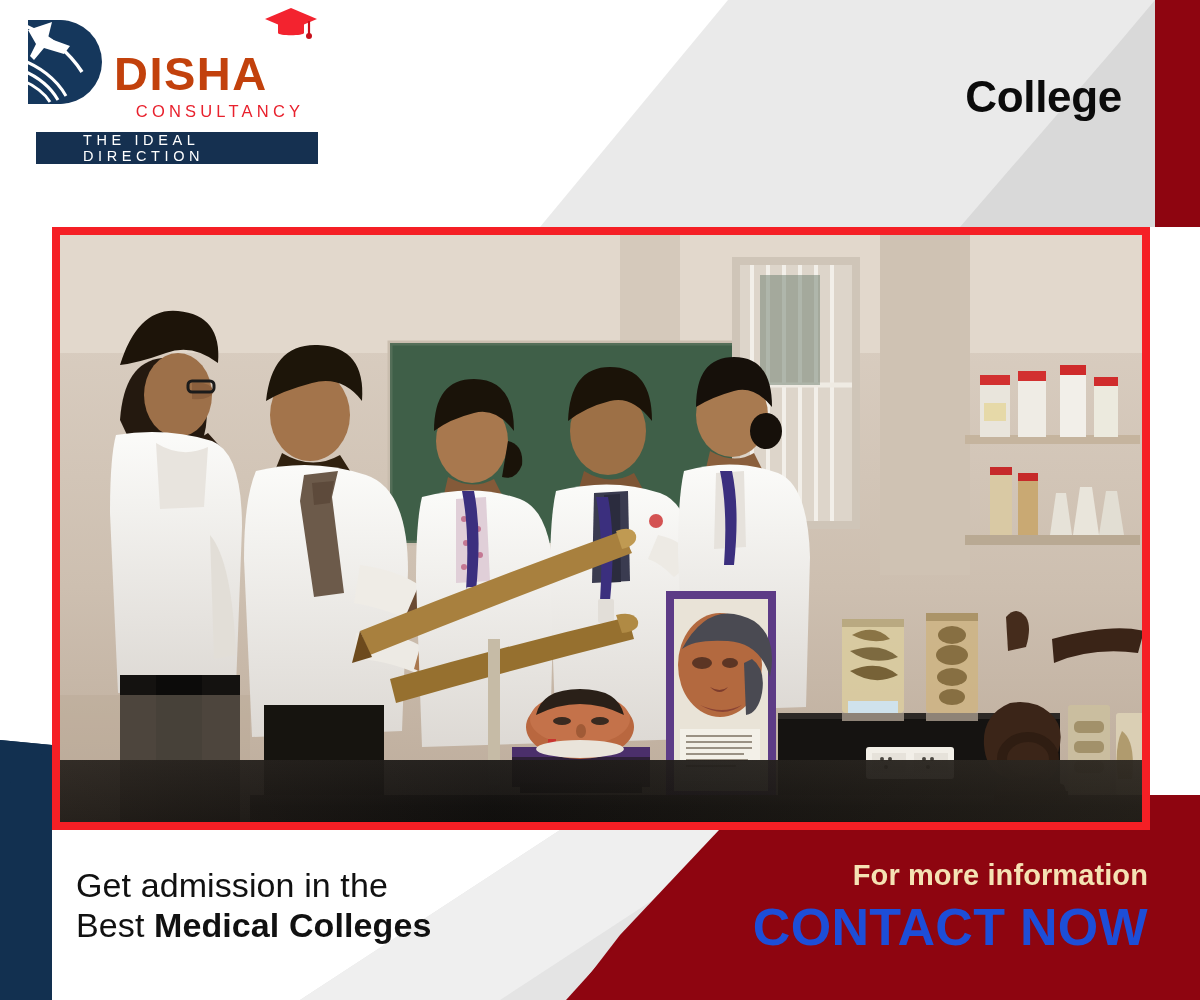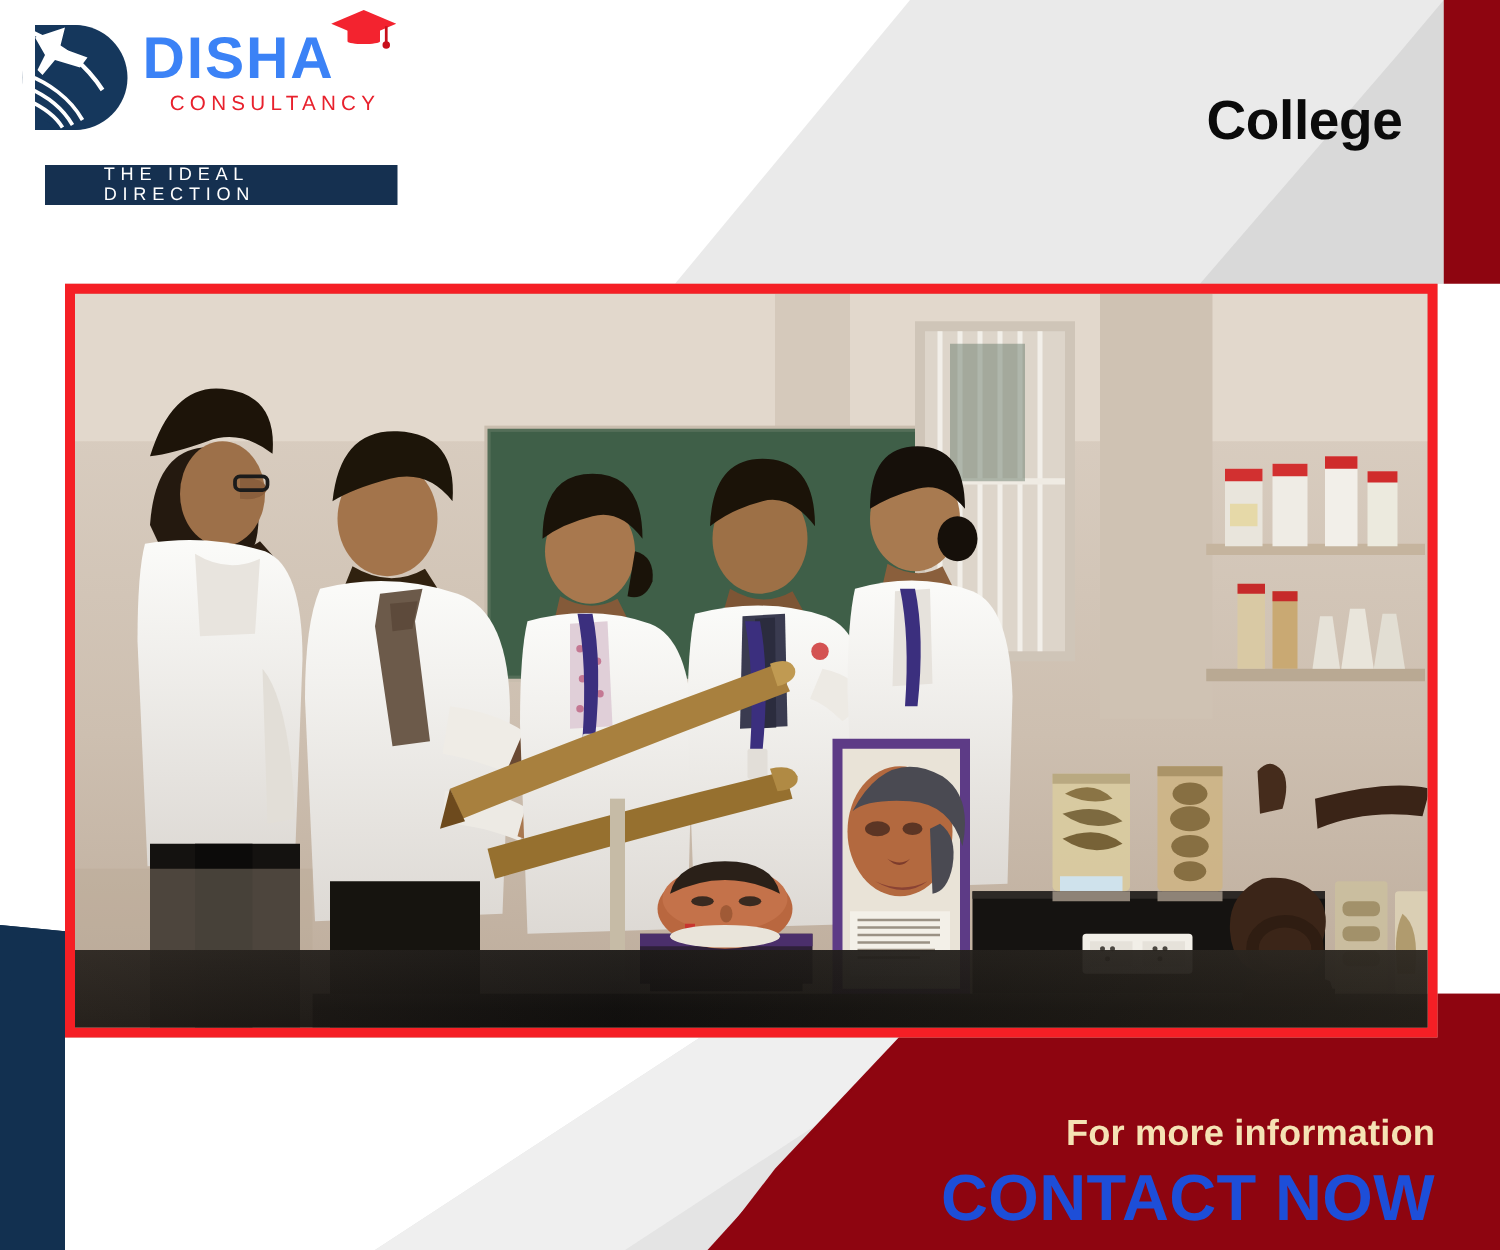--- a/index.html
+++ b/index.html
@@ -30,22 +30,23 @@
     width:300px; height:146px;
   }
   .logo-top { position:relative; height:110px; }
   .logo-mark {
     position:absolute; left:0; top:2px;
     width:88px; height:92px;
   }
   .logo-words { position:absolute; left:96px; top:8px; width:210px; }
   .logo-disha {
     font-size:47px; font-weight:bold; letter-spacing:1.5px;
-    color:#3b82f6; line-height:1; display:block;
-    font-family:"Liberation Sans", sans-serif;
+    color:#c2410c; line-height:1; display:block;
+    font-family:"Liberation Sans", sans-serif;
+    margin-top:28px;
   }
   .logo-cap {
     position:absolute; right:6px; top:-16px; width:54px; height:34px;
   }
   .logo-consult {
     display:block; margin-top:5px;
     font-size:16.5px; font-weight:normal; letter-spacing:4.2px;
     color:#e8212d; text-align:center; padding-left:2px;
     font-family:"Liberation Sans", sans-serif;
   }
@@ -90,21 +91,21 @@
 
   
   .bottom-left-text {
     position:absolute; left:76px; top:866px;
     line-height:1.17;
   }
   .bl-line { display:block; font-size:34px; color:#111111; letter-spacing:0.1px; }
   .bl-line .bold { font-weight:bold; }
 
   .cta {
-    position:absolute; right:52px; top:892px;
+    position:absolute; right:52px; top:860px;
     text-align:right; width:560px;
   }
   .cta-small {
     display:block; font-size:29px; font-weight:bold;
     color:#f5e2b4; letter-spacing:0.1px; line-height:1.1;
   }
   .cta-big {
     display:block; font-size:52px; font-weight:bold;
     color:#1d4ed8; letter-spacing:0.3px; line-height:1.12;
     margin-top:6px;
@@ -419,19 +420,23 @@
 
       <rect x="190" y="594" width="892" height="0" fill="none"></rect>
       <rect x="0" y="460" width="190" height="127" fill="#b6a693" opacity="0.35"></rect>
       <rect x="190" y="594" width="892" height="0"></rect>
     </svg>
   </div>
 
   <div style="position:absolute;left:60px;top:760px;width:1082px;height:62px;background:linear-gradient(180deg,#1b1917,#0c0b0a);opacity:0.95;"></div>
   <div style="position:absolute;left:60px;top:760px;width:1082px;height:62px;background:linear-gradient(90deg,rgba(120,100,80,.18),rgba(60,50,40,.05) 40%,rgba(140,120,90,.16));"></div>
 
+  <div class="bottom-left-text">
+    <span class="bl-line">Get admission in the</span>
+    <span class="bl-line"><span>Best </span><span class="bold">Medical Colleges</span></span>
+  </div>
 
   <div class="cta">
     <span class="cta-small">For more information</span>
     <span class="cta-big">CONTACT NOW</span>
   </div>
 
 </div>
 
 </body></html>

